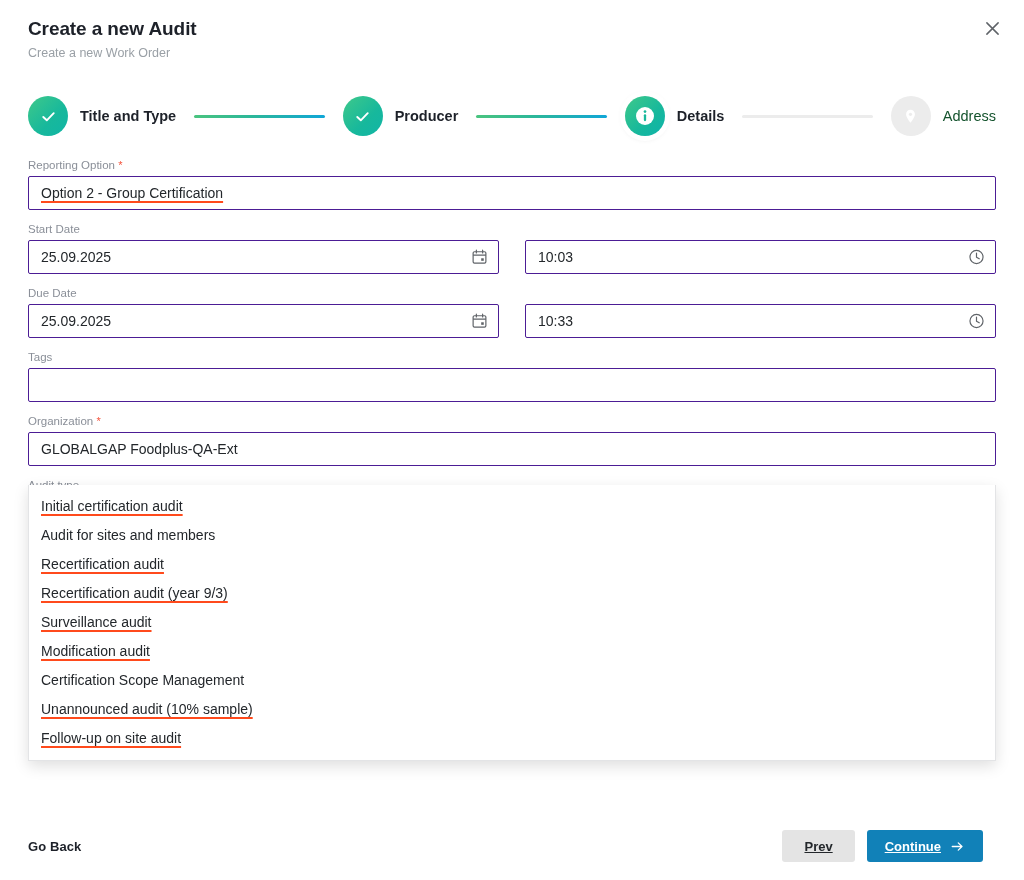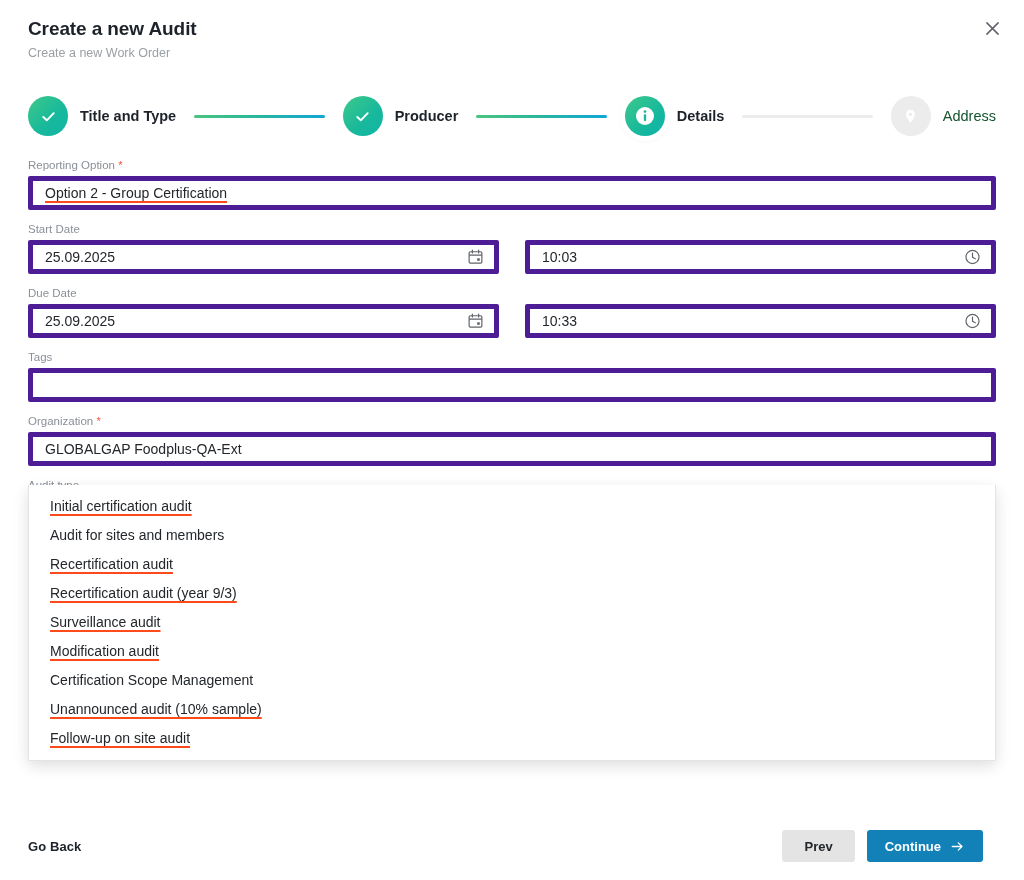--- a/index.html
+++ b/index.html
@@ -118,21 +118,21 @@
     color: #8a8f98;
     line-height: 16px;
     margin-bottom: 3px;
     display: block;
   }
   .req { color: #f4513a; font-size: 11px; }
 
   .input {
     width: 100%;
     height: 34px;
-    border: 5px solid #4c1d95;
+    border: 1px solid #4c1d95;
     border-radius: 2px;
     background: #ffffff;
     font-family: "Liberation Sans", sans-serif;
     font-size: 14px;
     color: #23272b;
     padding: 0 12px;
     display: flex;
     align-items: center;
     position: relative;
   }
@@ -201,21 +201,20 @@
     padding: 6px 0 8px 0;
   }
   .dd-item {
     height: 29px;
     display: flex;
     align-items: center;
     padding: 0 12px;
     font-size: 14px;
     color: #23272b;
     cursor: pointer;
-    margin-left: 9px;
   }
   .dd-item .lbl.spell {
     text-decoration: underline;
     text-decoration-color: #ff4a1c;
     text-decoration-thickness: 2px;
     text-underline-offset: 3px;
   }
 
   
   .footer {
@@ -246,20 +245,21 @@
     border: none;
     border-radius: 3px;
     font-family: "Liberation Sans", sans-serif;
     font-size: 13px;
     font-weight: 700;
     cursor: pointer;
     height: 32px;
     display: flex;
     align-items: center;
     justify-content: center;
+    text-decoration: underline;
   }
   .btn-prev {
     background: #e4e4e4;
     color: #23272b;
     padding: 0 22px;
   }
   .btn-continue {
     background: #1181b8;
     color: #ffffff;
     padding: 0 18px;

